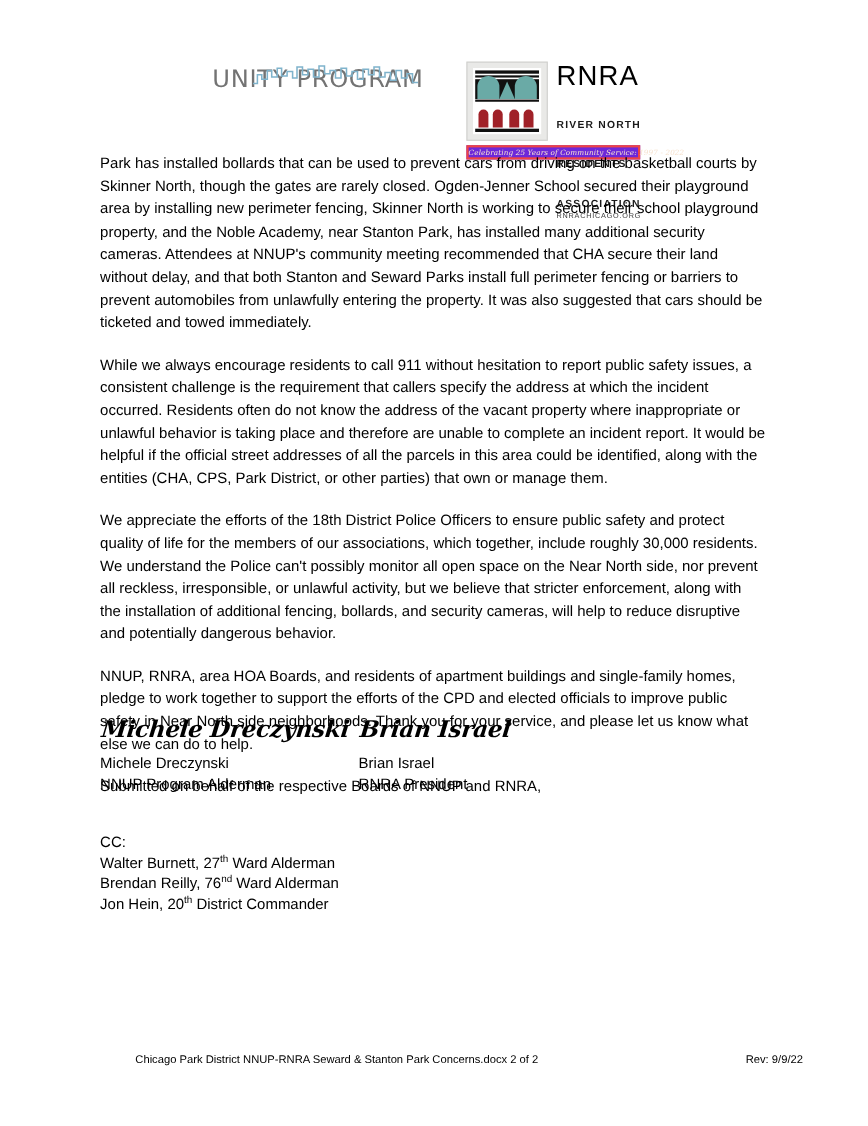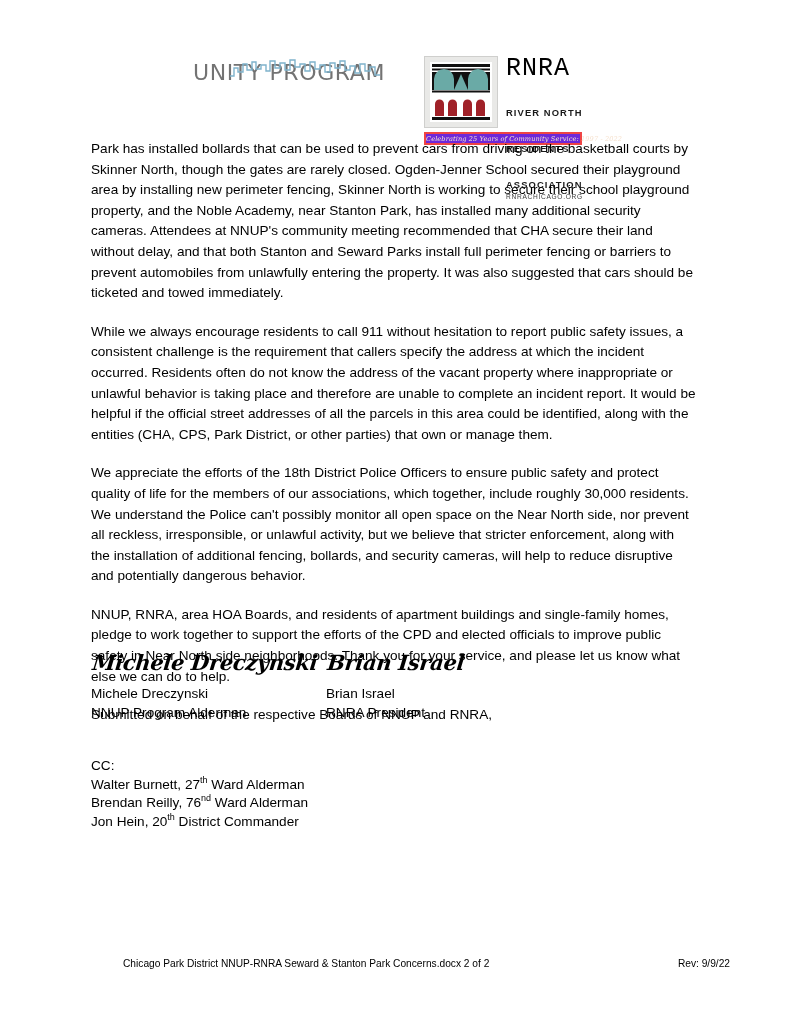--- a/index.html
+++ b/index.html
@@ -98,21 +98,21 @@
     height: 100%;
     background: #ffffff;
   }
   .rnra-text {
     position: absolute;
     left: 82px;
     top: 0px;
     width: 104px;
   }
   .rnra-title {
-    font-family: Liberation Mono, monospace;
+    font-family: Liberation Sans, sans-serif;
     font-size: 25px;
     line-height: 26px;
     letter-spacing: 1px;
     color: #000;
   }
   .rnra-line {
     font-family: "Liberation Sans", sans-serif;
     font-size: 9.4px;
     line-height: 11.2px;
     letter-spacing: 1.1px;

